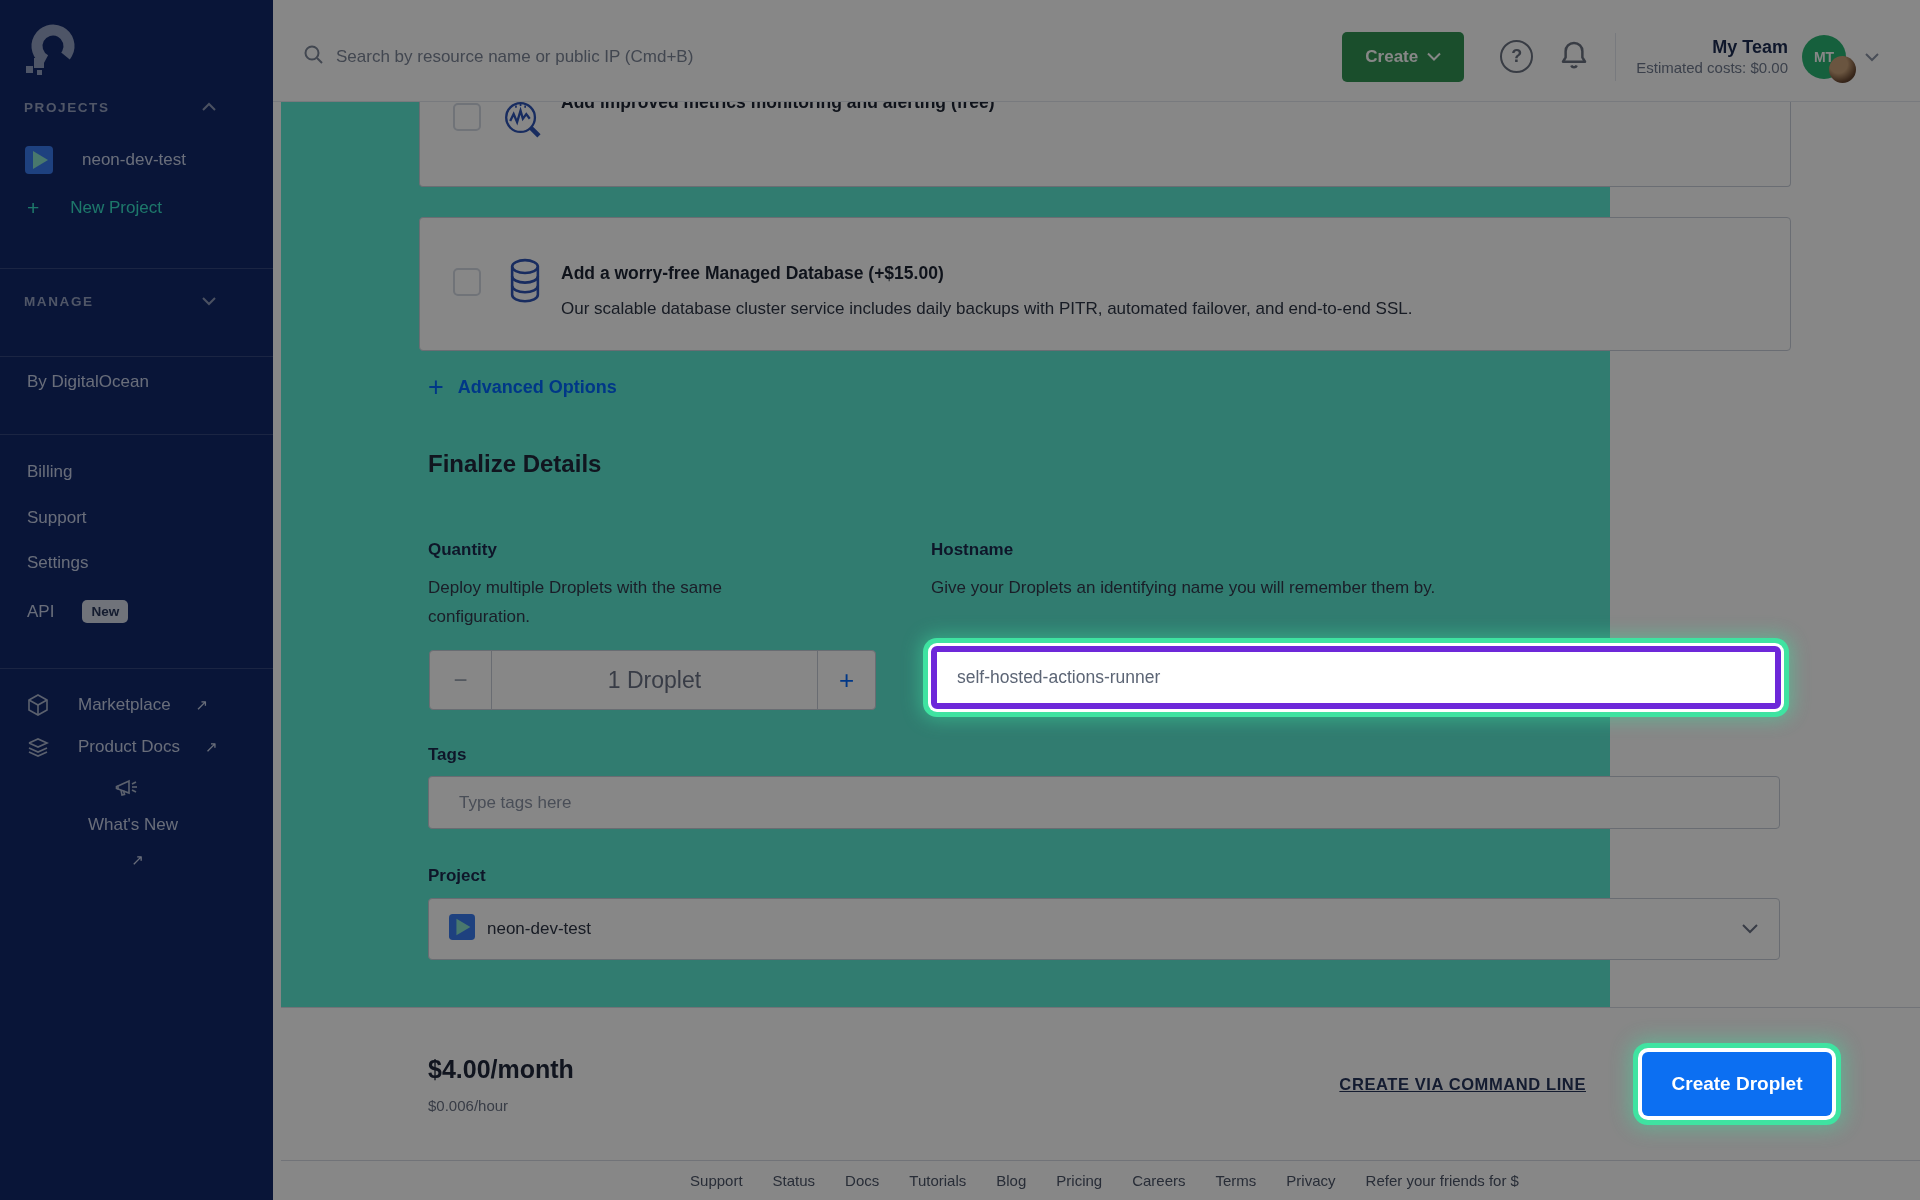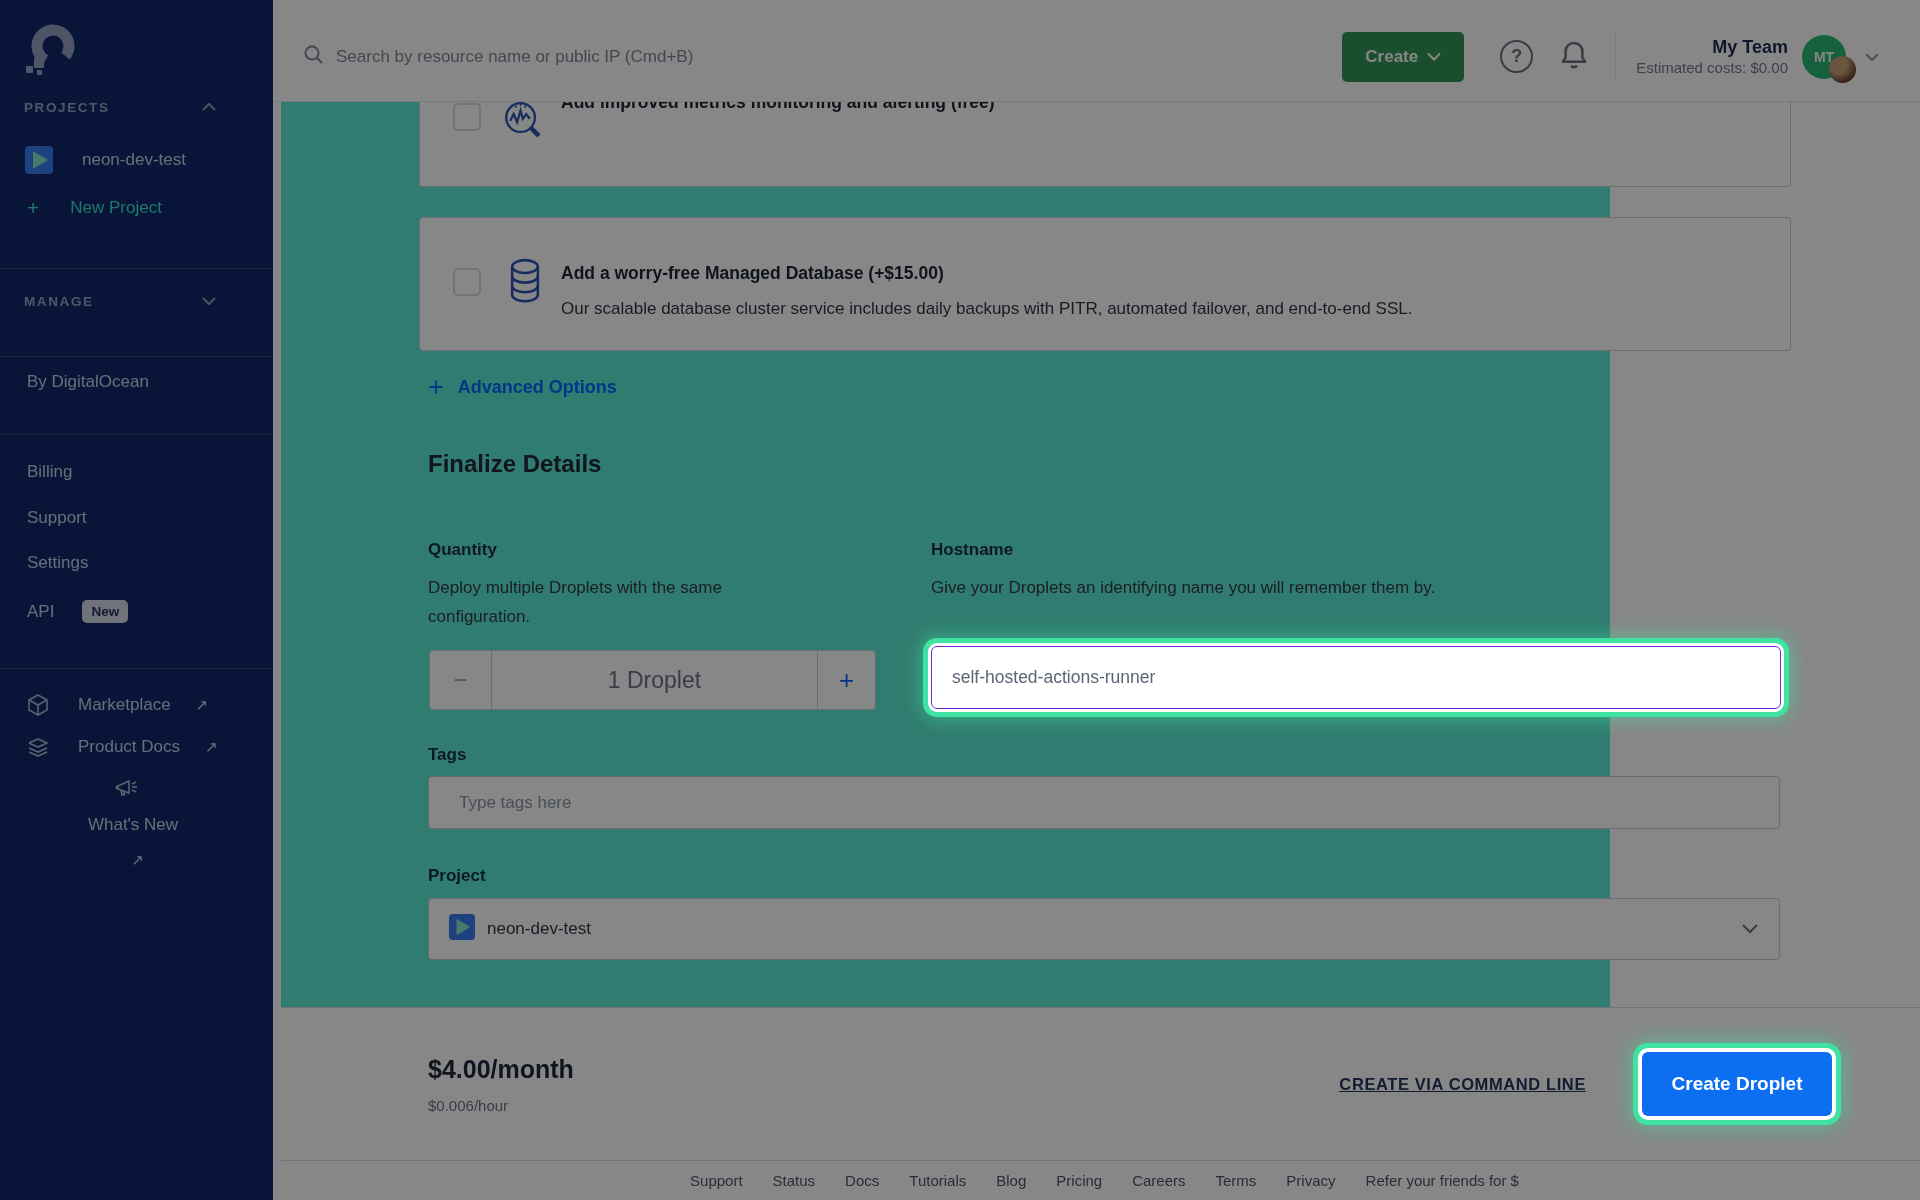--- a/index.html
+++ b/index.html
@@ -69,21 +69,21 @@
 
   .stepper { position:absolute; left:10px; top:560px; width:447px; height:60px; border:1px solid #c6ccd7;
              border-radius:4px; display:flex; background:#fff; }
   .stepper-minus { width:62px; border-right:1px solid #c6ccd7; display:flex; align-items:center;
                    justify-content:center; color:#9aa2b1; font-size:24px; cursor:pointer; }
   .stepper-value { flex:1; display:flex; align-items:center; justify-content:center; color:#6b7285; font-size:23px; }
   .stepper-plus { width:58px; border-left:1px solid #c6ccd7; display:flex; align-items:center;
                   justify-content:center; color:#0069ff; font-size:26px; cursor:pointer; }
 
   .hostname-input { position:absolute; left:512px; top:556px; width:850px; height:63px;
-                    border:1px solid #6d28d9; border-radius:6px; background:#fff; padding:0 20px;
+                    border:6px solid #6d28d9; border-radius:6px; background:#fff; padding:0 20px;
                     font-size:17.5px; color:#5c6575; font-family:"Liberation Sans", sans-serif; outline:none;
                     box-shadow:0 0 0 3px #ffffff, 0 0 0 8px #3fe3a1, 0 0 18px 11px rgba(63,227,161,0.45); }
 
   .tags-input { position:absolute; left:9px; top:686px; width:1352px; height:53px; border:1px solid #c6ccd7;
                 border-radius:4px; background:#fff; padding:0 30px; font-size:17px; color:#3c4658;
                 font-family:"Liberation Sans", sans-serif; outline:none; }
   .tags-input::placeholder { color:#8b93a5; }
 
   .project-select { position:absolute; left:9px; top:808px; width:1352px; height:62px; border:1px solid #c6ccd7;
                     border-radius:4px; background:#fff; display:flex; align-items:center; padding:0 20px; cursor:pointer; }

